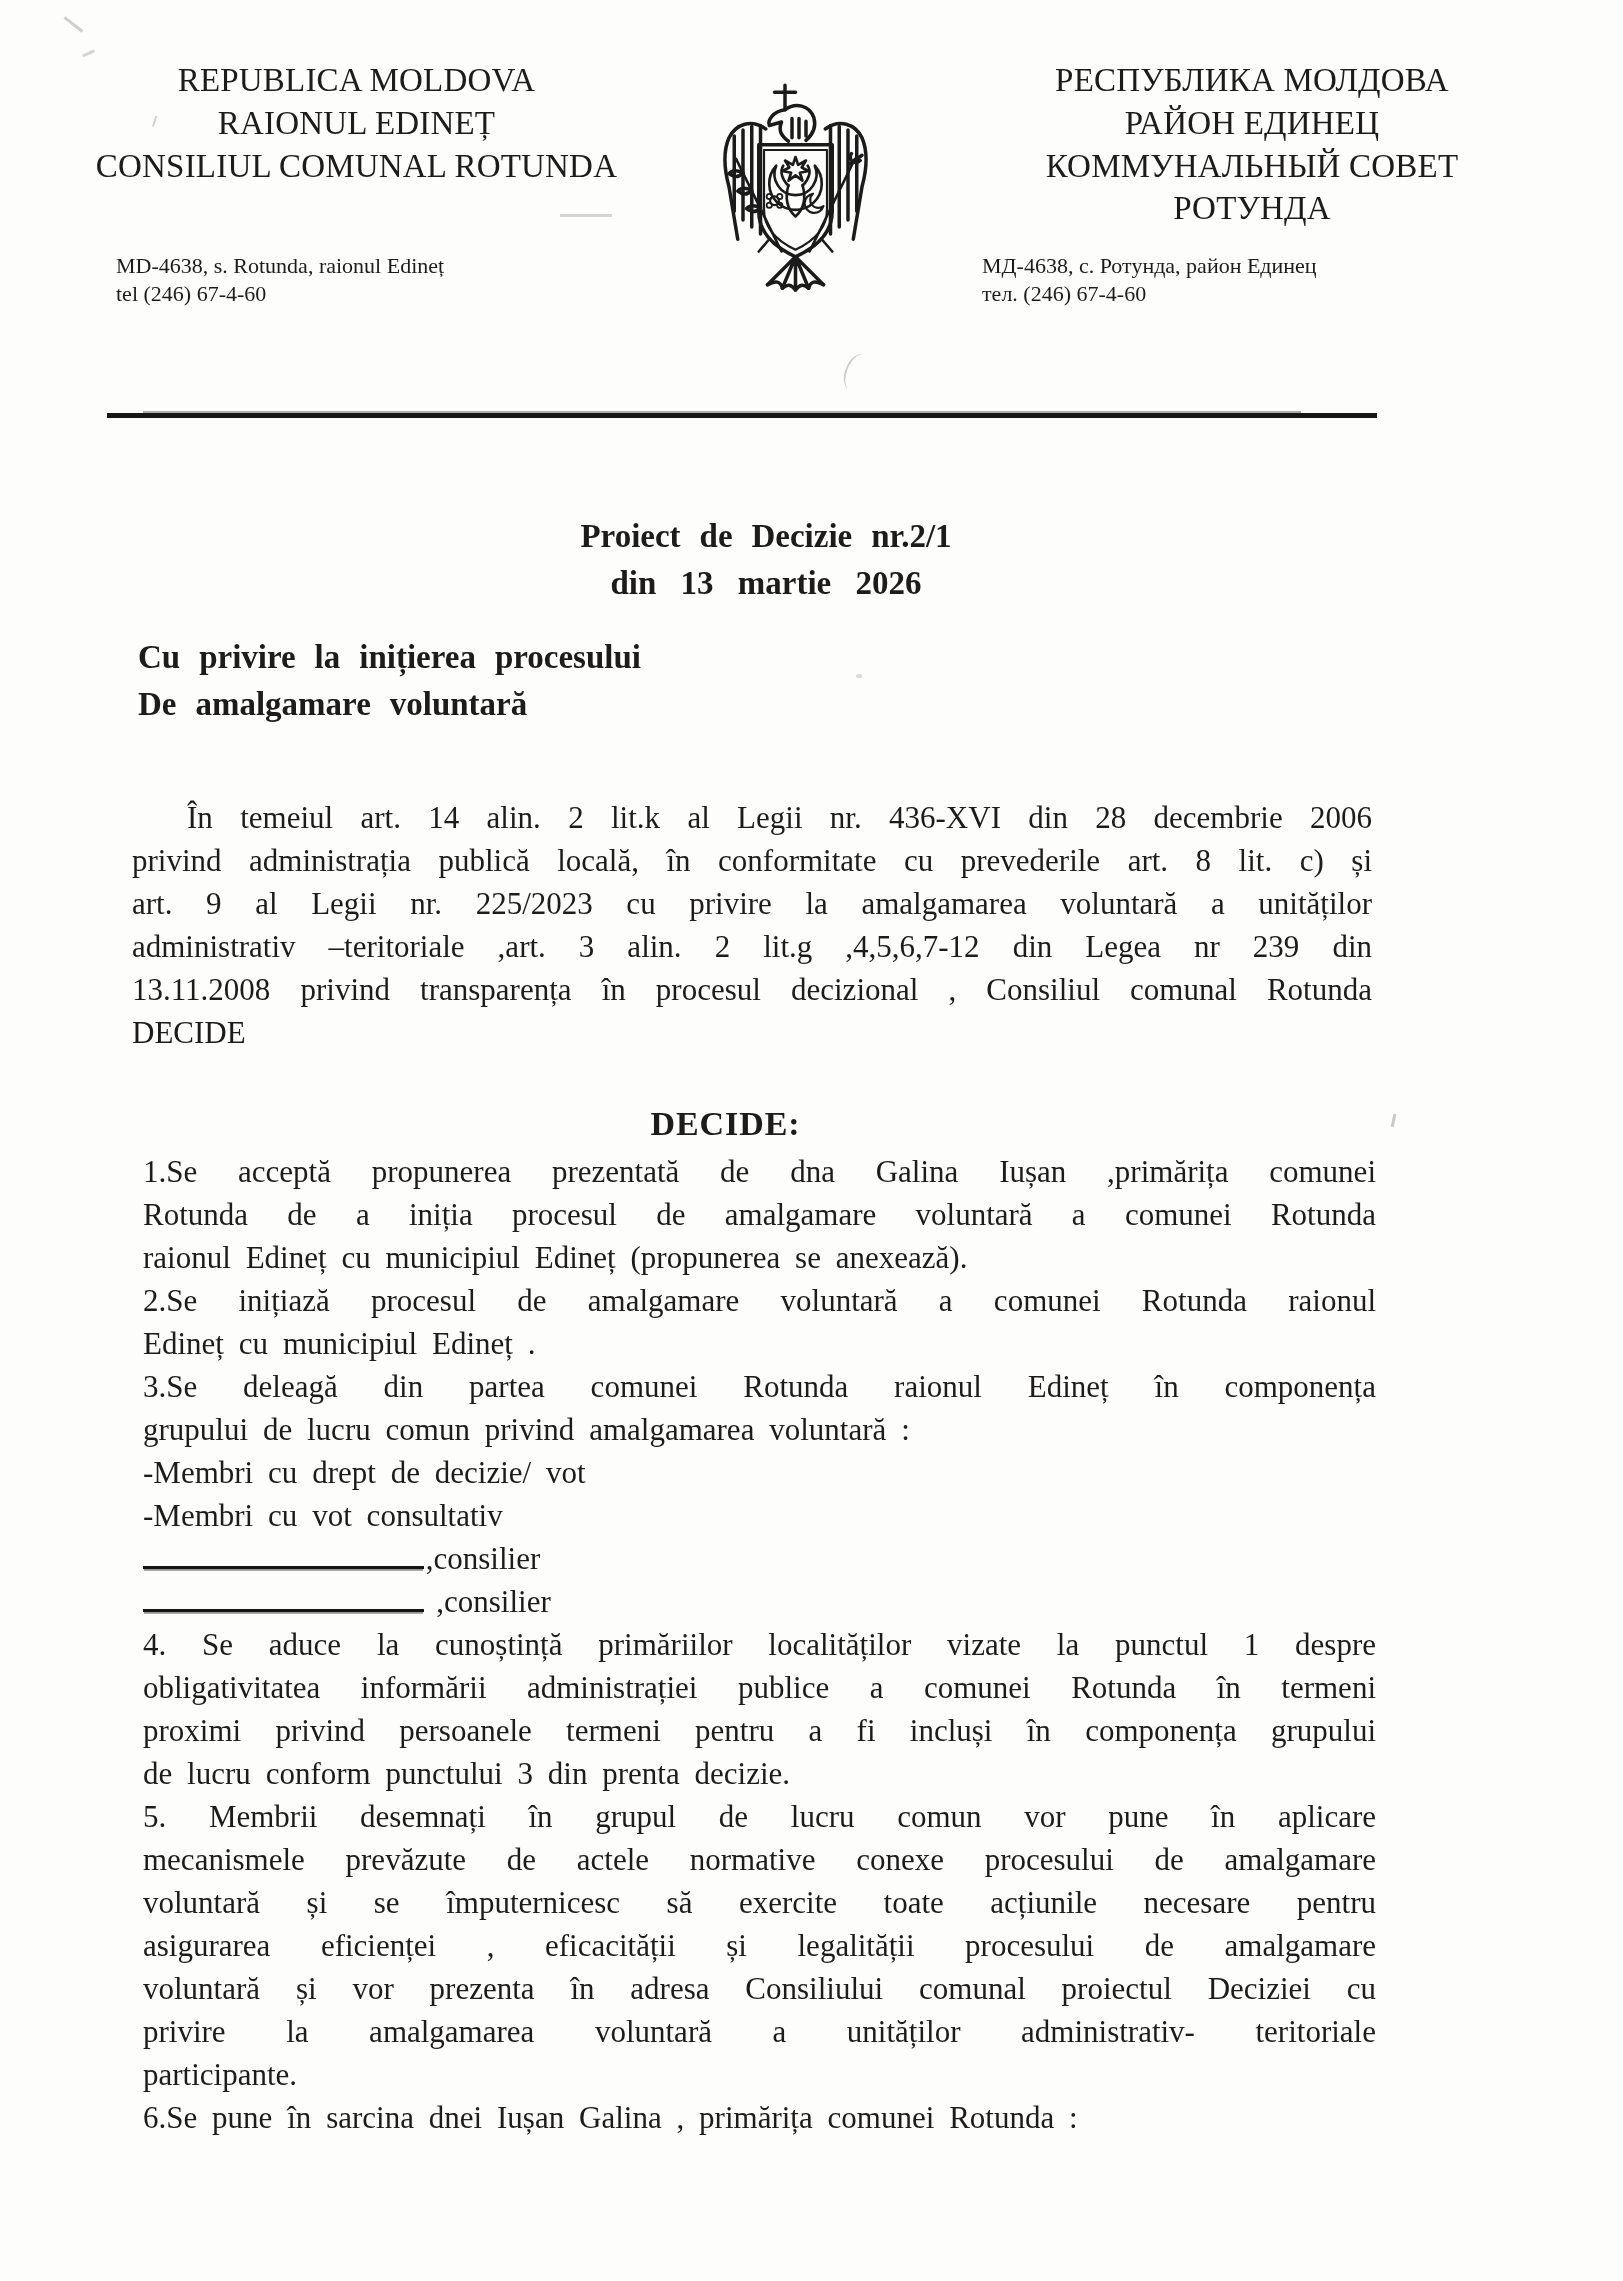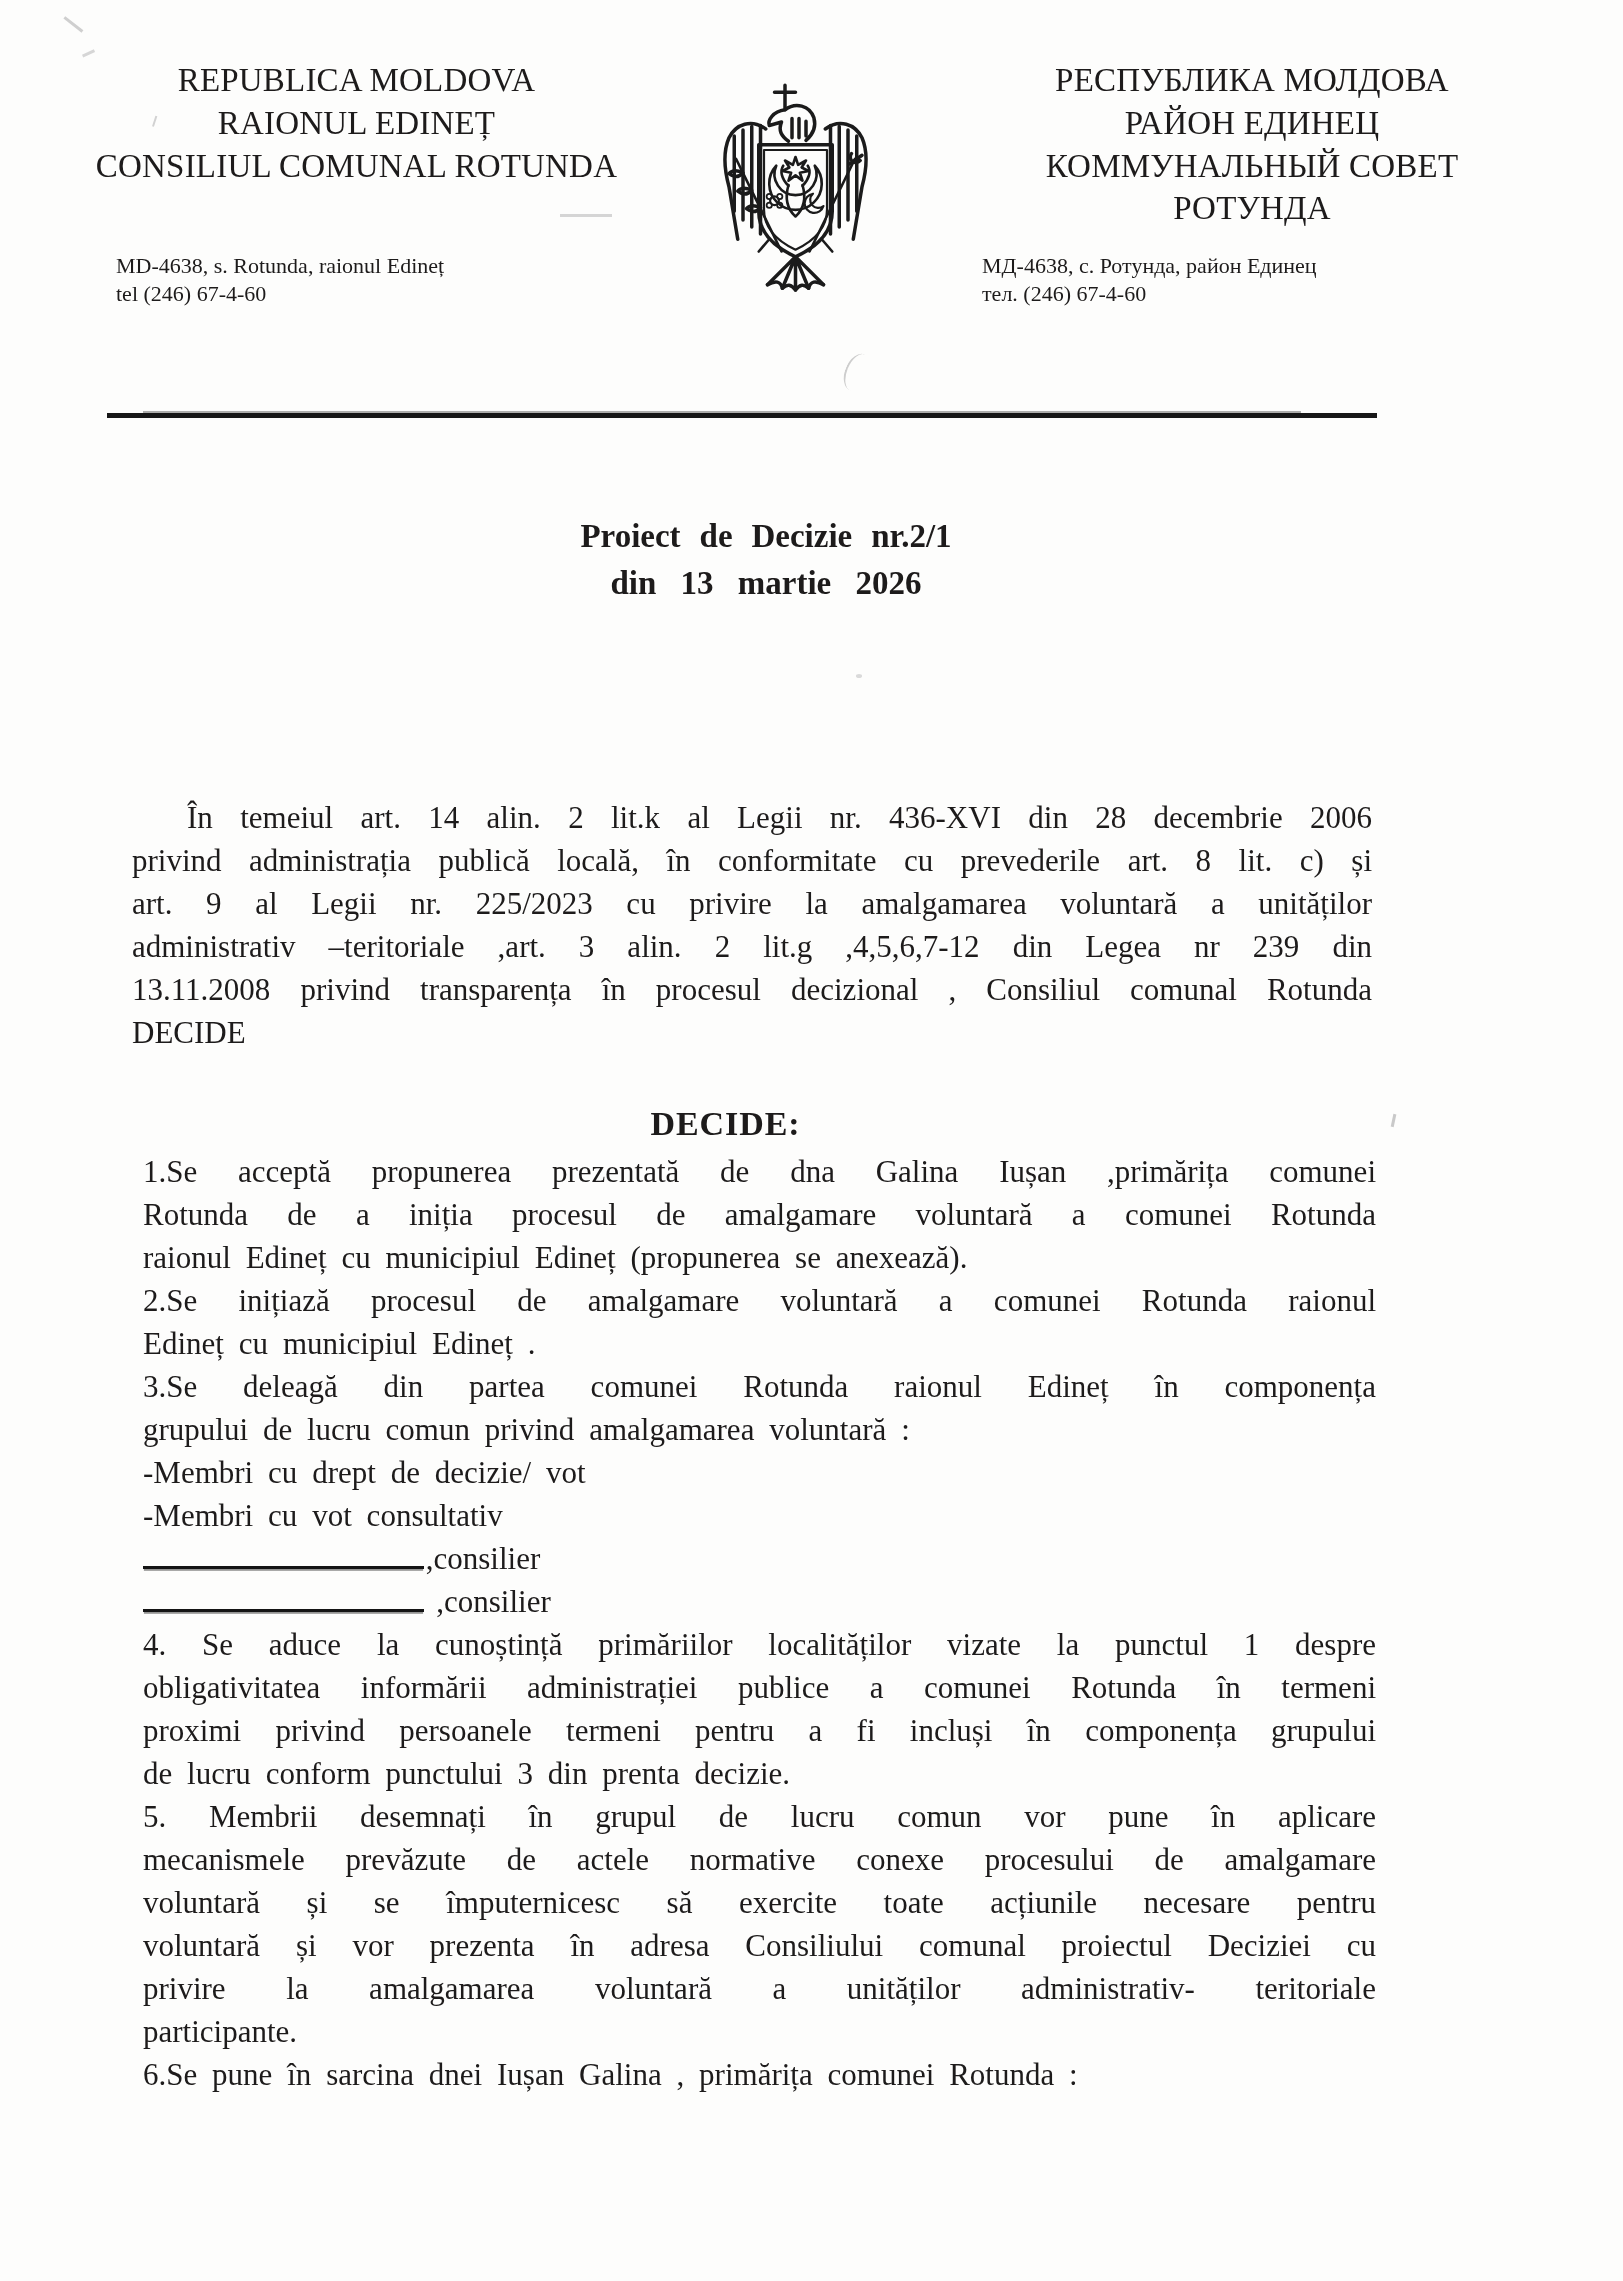--- a/index.html
+++ b/index.html
@@ -124,20 +124,24 @@
     <div>тел.  (246) 67-4-60</div>
   </div>
 
   <div class="rule"></div>
 
   <div class="doc-title">
     <div class="t1">Proiect  de Decizie nr.2/1</div>
     <div class="t2">din  13  martie   2026</div>
   </div>
 
+  <div class="subject">
+    <div>Cu  privire la inițierea  procesului</div>
+    <div>De   amalgamare  voluntară</div>
+  </div>
 
   <div class="preamble">
     <div class="line j indent">În temeiul art. 14 alin. 2  lit.k  al  Legii nr. 436-XVI din 28 decembrie 2006</div>
     <div class="line j">privind  administrația  publică locală, în conformitate cu prevederile art. 8 lit. c) și</div>
     <div class="line j">art. 9 al Legii  nr. 225/2023 cu privire la amalgamarea voluntară a unităților</div>
     <div class="line j">administrativ –teritoriale ,art. 3 alin. 2 lit.g ,4,5,6,7-12 din Legea  nr 239 din</div>
     <div class="line j">13.11.2008 privind transparența în procesul decizional , Consiliul comunal Rotunda</div>
     <div class="line ws">DECIDE</div>
   </div>
 
@@ -159,20 +163,21 @@
     <div class="line">
       <span class="blank"></span><span> ,consilier</span>
     </div>
     <div class="line j">4. Se aduce la cunoștință primăriilor localităților vizate la punctul 1 despre</div>
     <div class="line j">obligativitatea informării administrației publice a comunei Rotunda în termeni</div>
     <div class="line j">proximi privind persoanele termeni pentru a fi incluși în componența grupului</div>
     <div class="line ws">de lucru conform punctului 3 din prenta decizie.</div>
     <div class="line j">5. Membrii desemnați în grupul de lucru comun vor pune în aplicare</div>
     <div class="line j">mecanismele prevăzute de actele normative conexe procesului de amalgamare</div>
     <div class="line j">voluntară și se împuternicesc să exercite toate acțiunile necesare pentru</div>
+    <div class="line j">asigurarea eficienței , eficacității și legalității procesului de amalgamare</div>
     <div class="line j">voluntară și vor prezenta în adresa Consiliului comunal proiectul Deciziei cu</div>
     <div class="line j">privire la amalgamarea voluntară a unităților administrativ- teritoriale</div>
     <div class="line ws">participante.</div>
     <div class="line ws">6.Se pune în sarcina dnei Iușan Galina , primărița comunei Rotunda :</div>
   </div>
 
   <div class="art a1"></div>
   <div class="art a2"></div>
   <div class="art a3"></div>
   <div class="art a4"></div>

